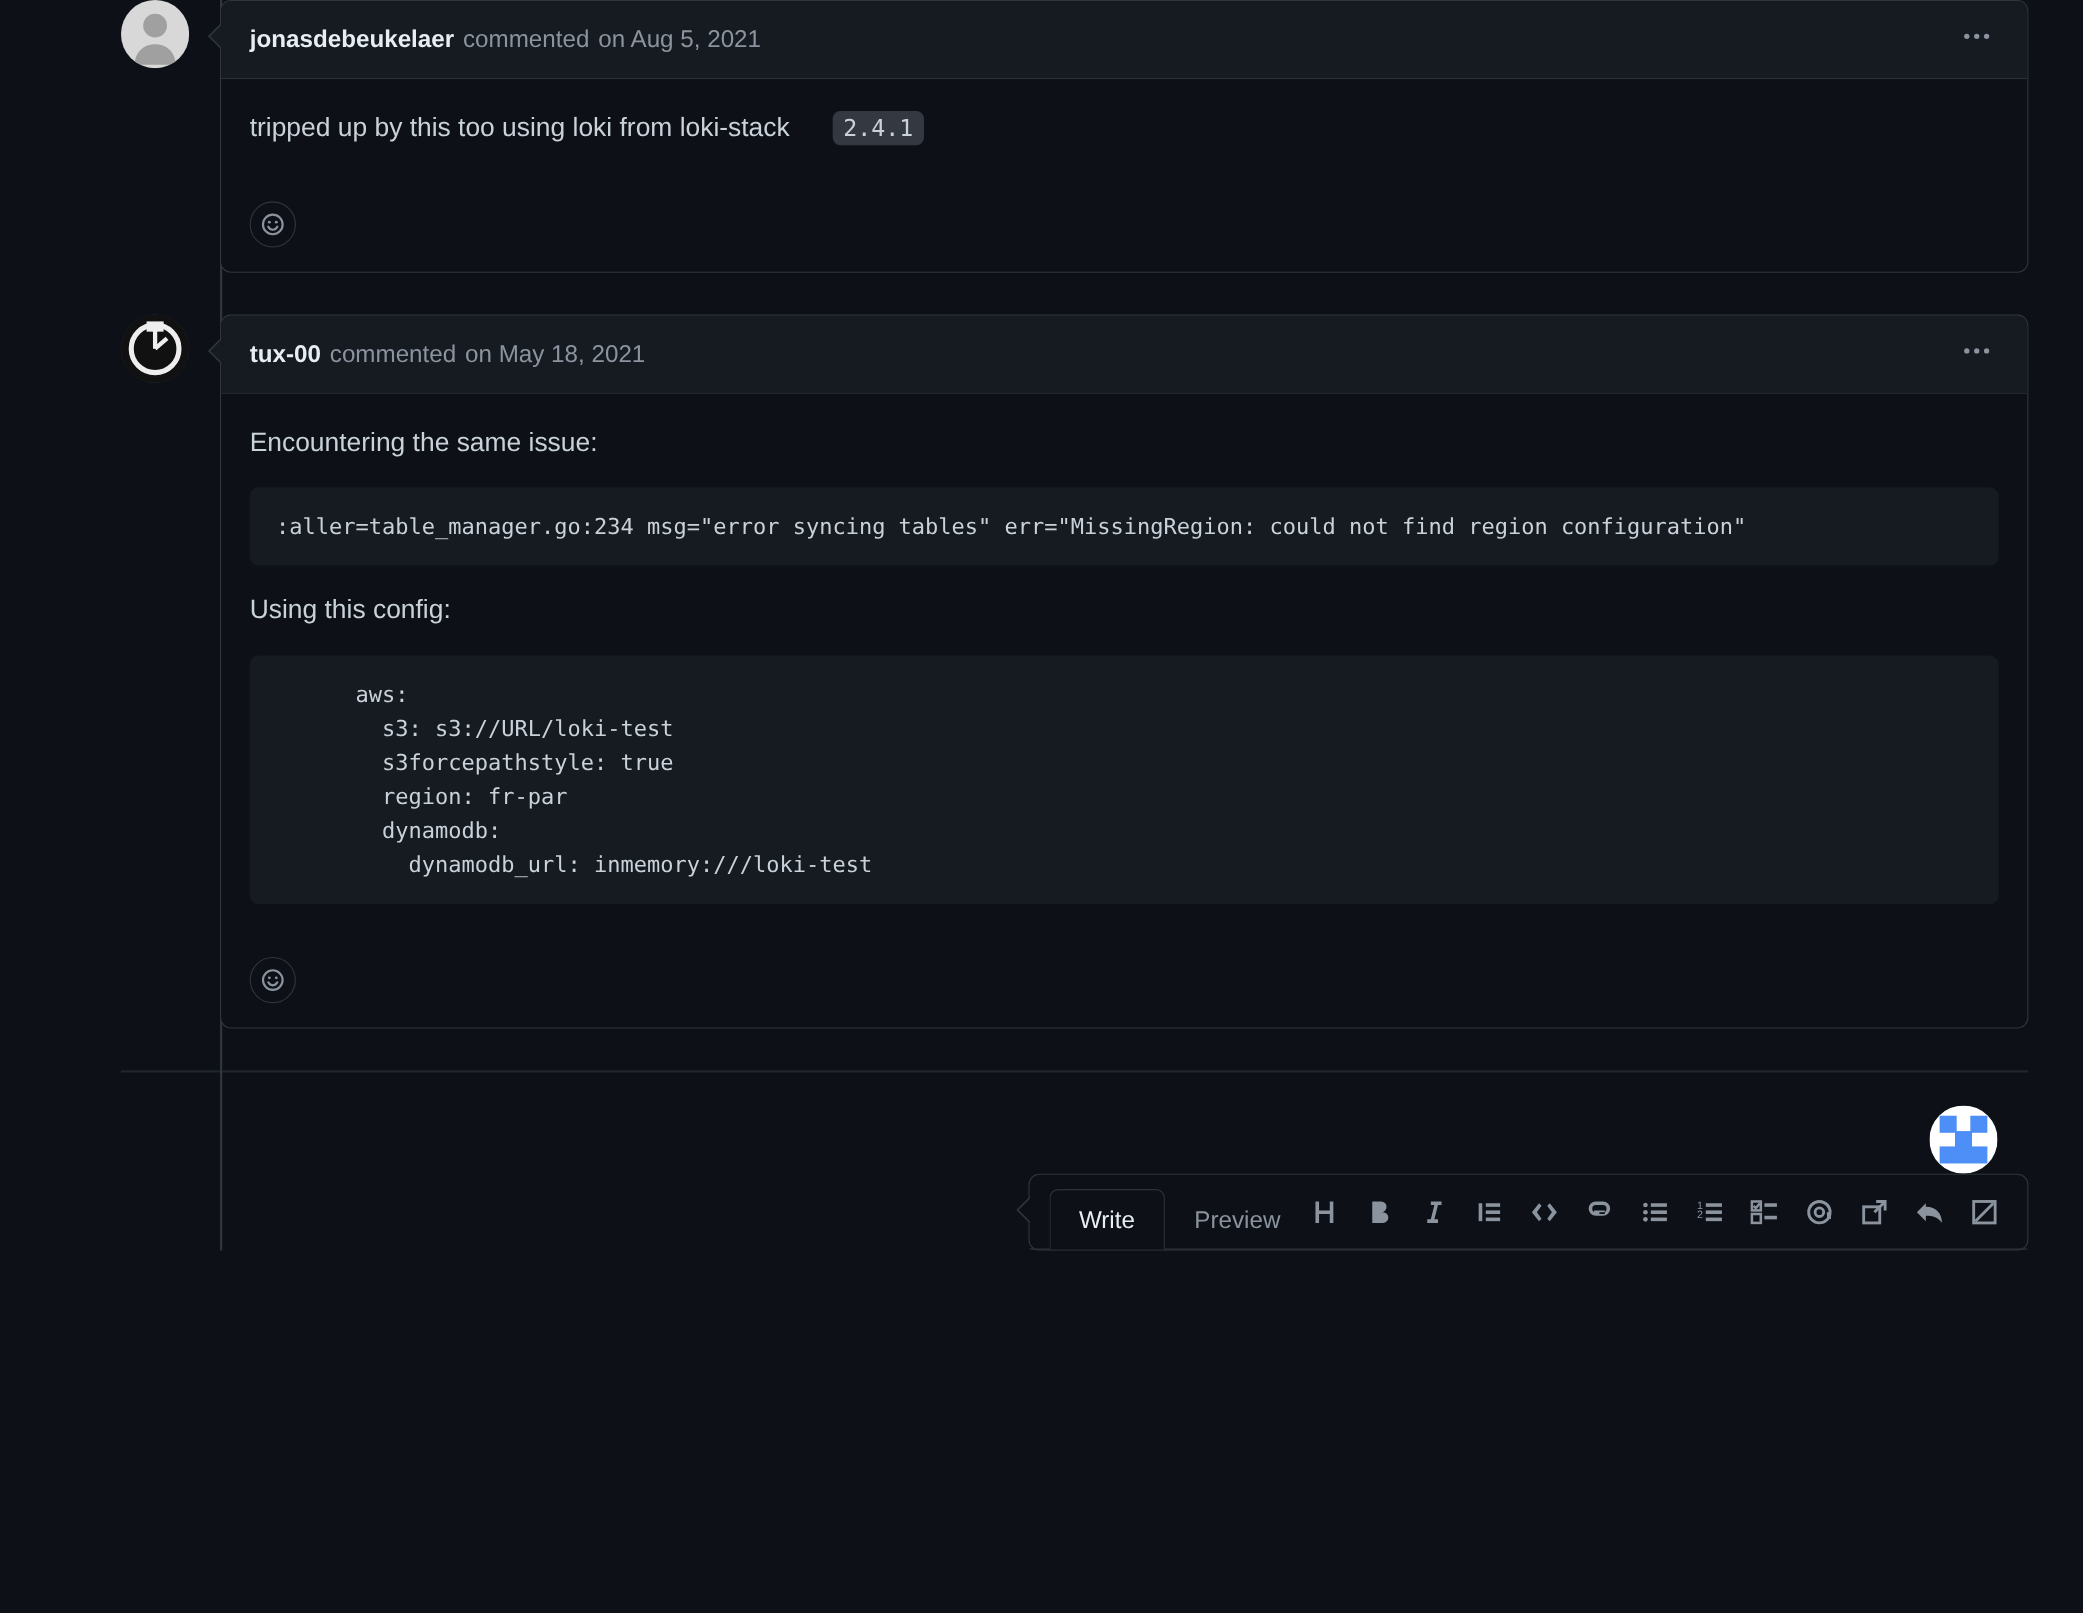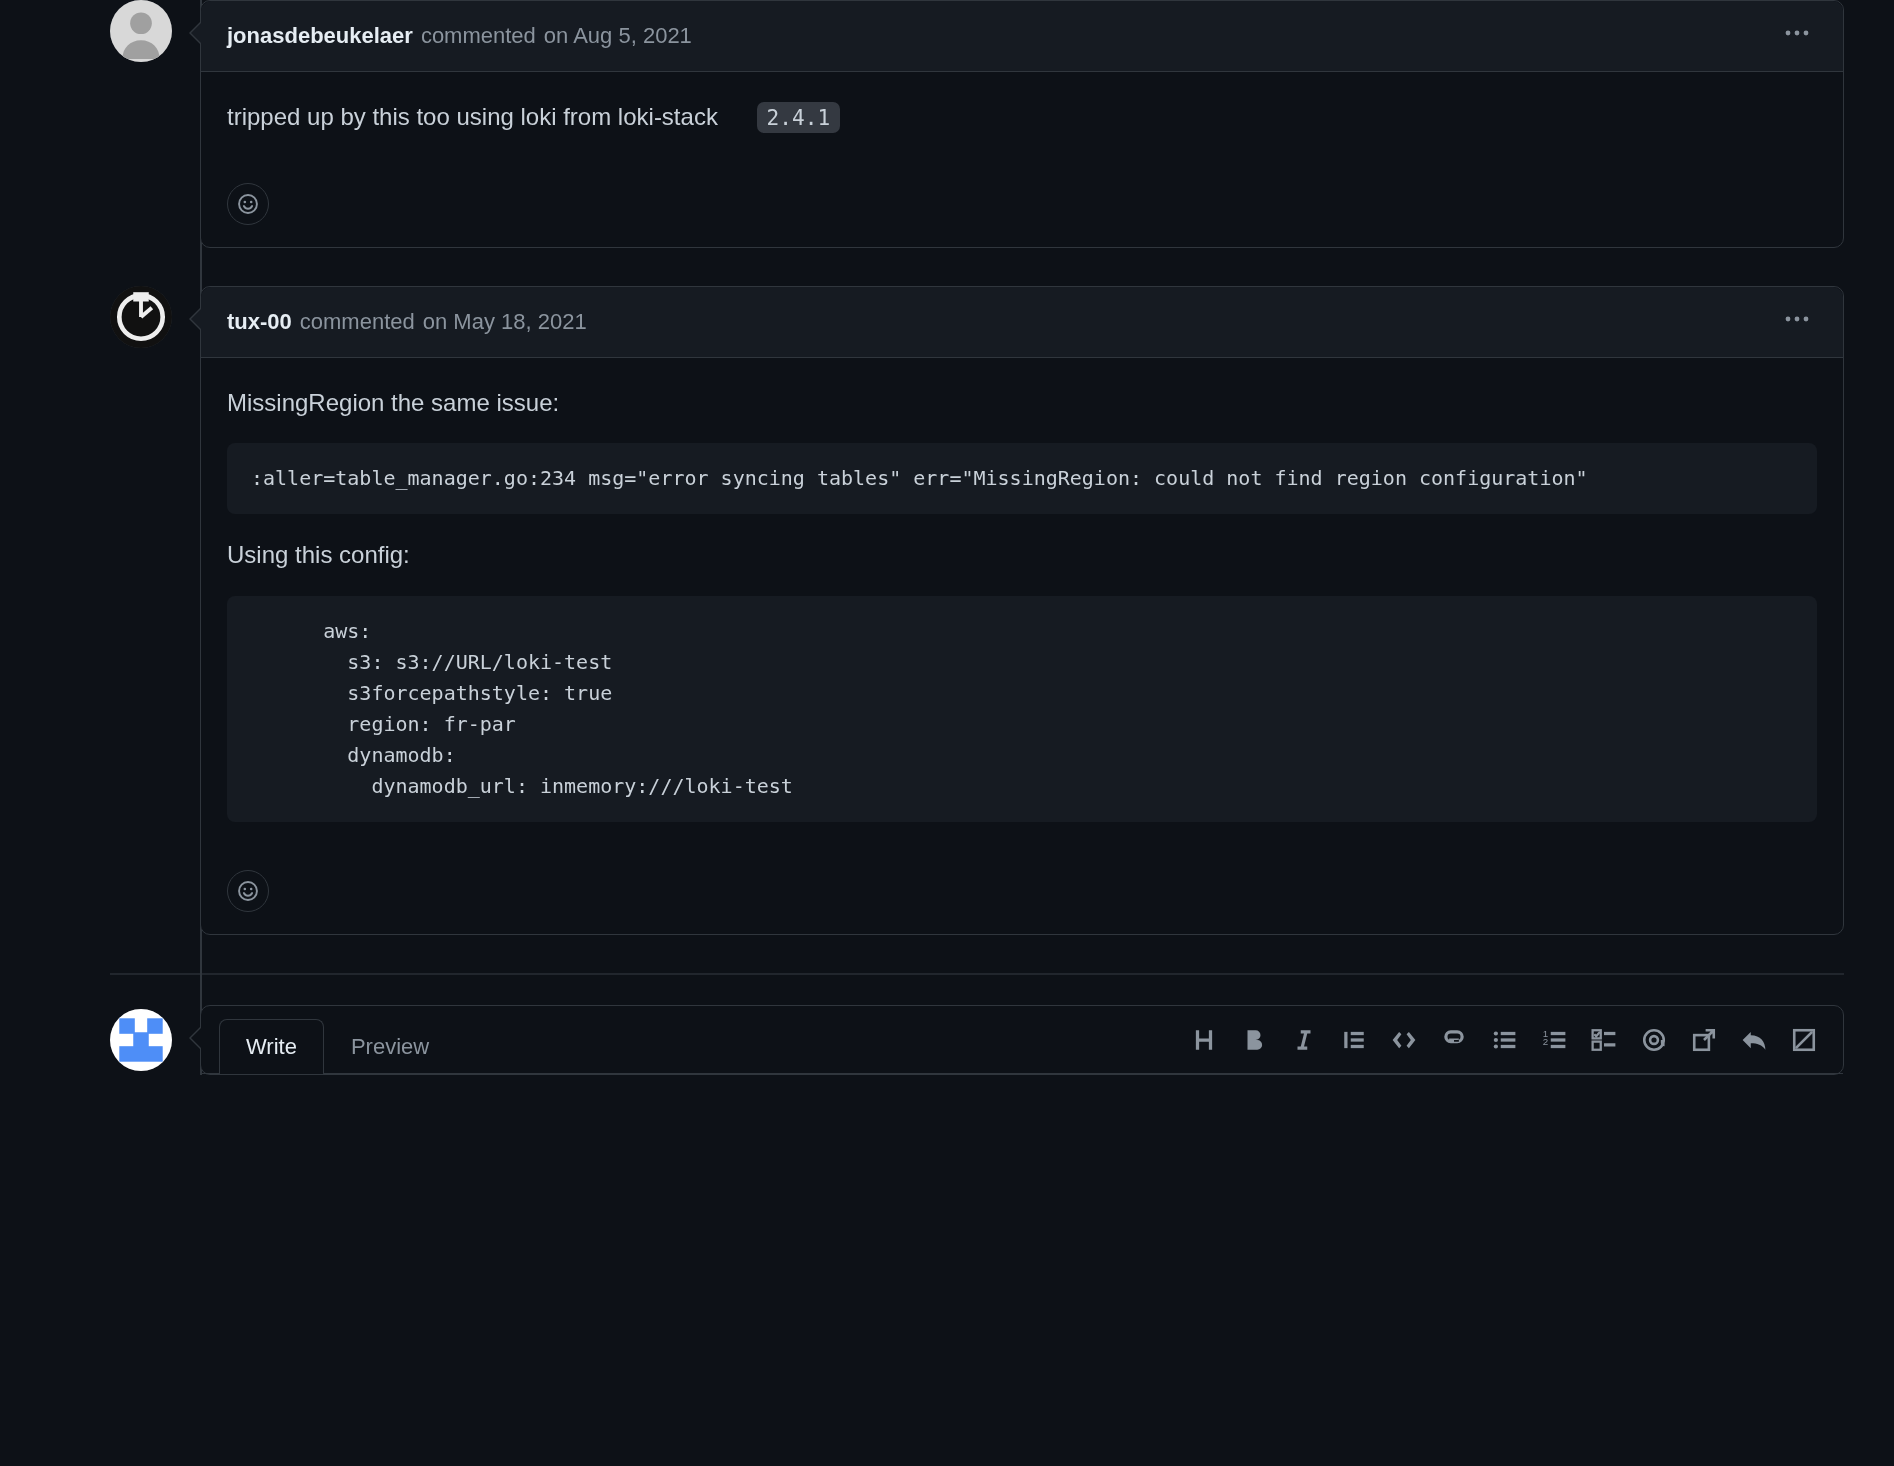--- a/index.html
+++ b/index.html
@@ -143,23 +143,24 @@
   }
   .reaction-btn svg { fill: #8b949e; }
   .divider {
     border: none;
     border-top: 2px solid #21262d;
     margin: 0 0 30px 0;
   }
   
   .new-comment-wrap {
     display: flex;
-    align-items: center;
+    align-items: flex-end;
     position: relative;
     z-index: 1;
+    flex-direction: column;
   }
   .new-comment-box {
     flex: 1;
     border: 1px solid #30363d;
     border-radius: 10px;
     background: #0d1117;
     position: relative;
   }
   .new-comment-box::before {
     content: "";
@@ -309,21 +310,21 @@
         </div>
         <div class="kebab">
           <svg viewBox="0 0 16 16" width="24" height="24">
               <circle cx="2" cy="8" r="1.6"></circle>
               <circle cx="8" cy="8" r="1.6"></circle>
               <circle cx="14" cy="8" r="1.6"></circle>
             </svg>
         </div>
       </div>
       <div class="comment-body">
-        <p>MissingRegion the same issue:</p>
+        <p>Encountering the same issue:</p>
         <div class="code-block">:aller=table_manager.go:234 msg="error syncing tables" err="MissingRegion: could not find region configuration"</div>
         <p>Using this config:</p>
         <div class="code-block">      aws:
         s3: s3://URL/loki-test
         s3forcepathstyle: true
         region: fr-par
         dynamodb:
           dynamodb_url: inmemory:///loki-test</div>
       </div>
       <div class="reaction-row">

